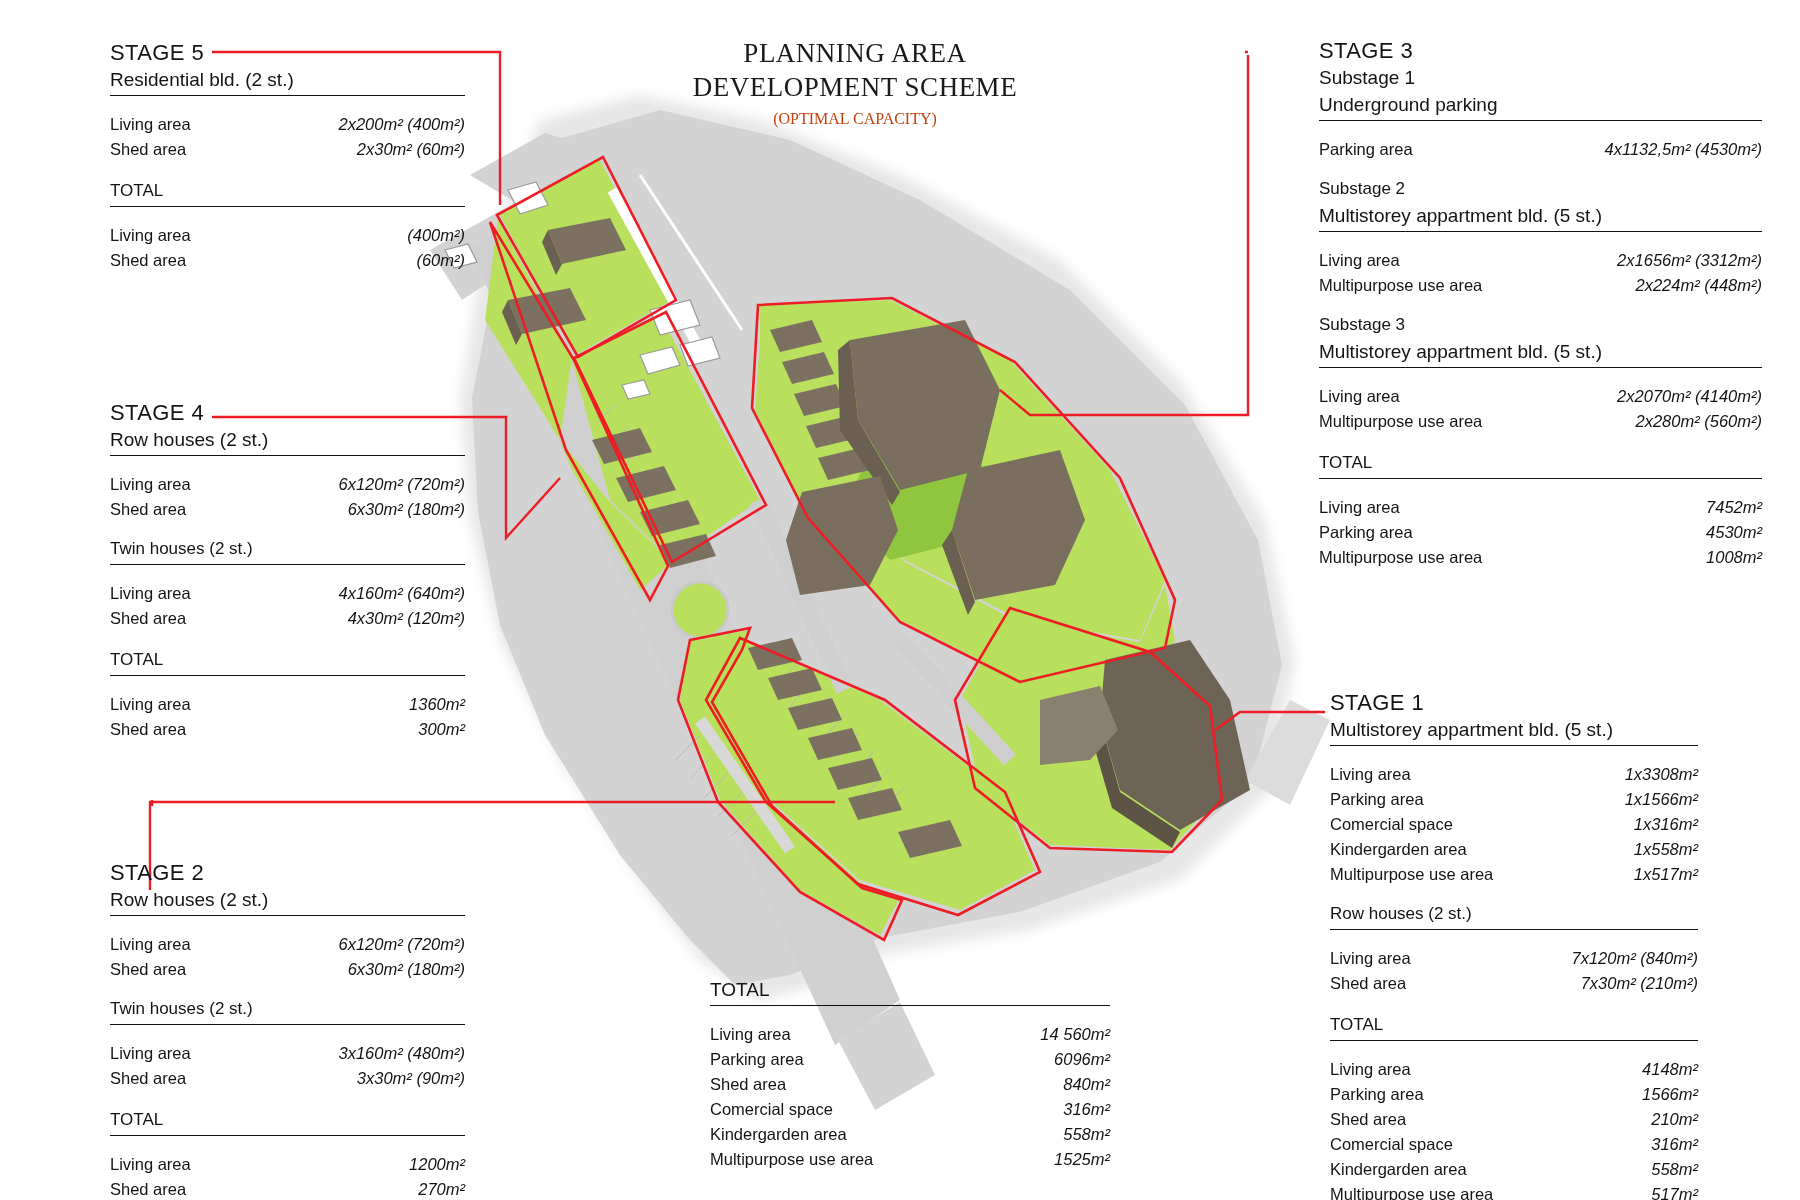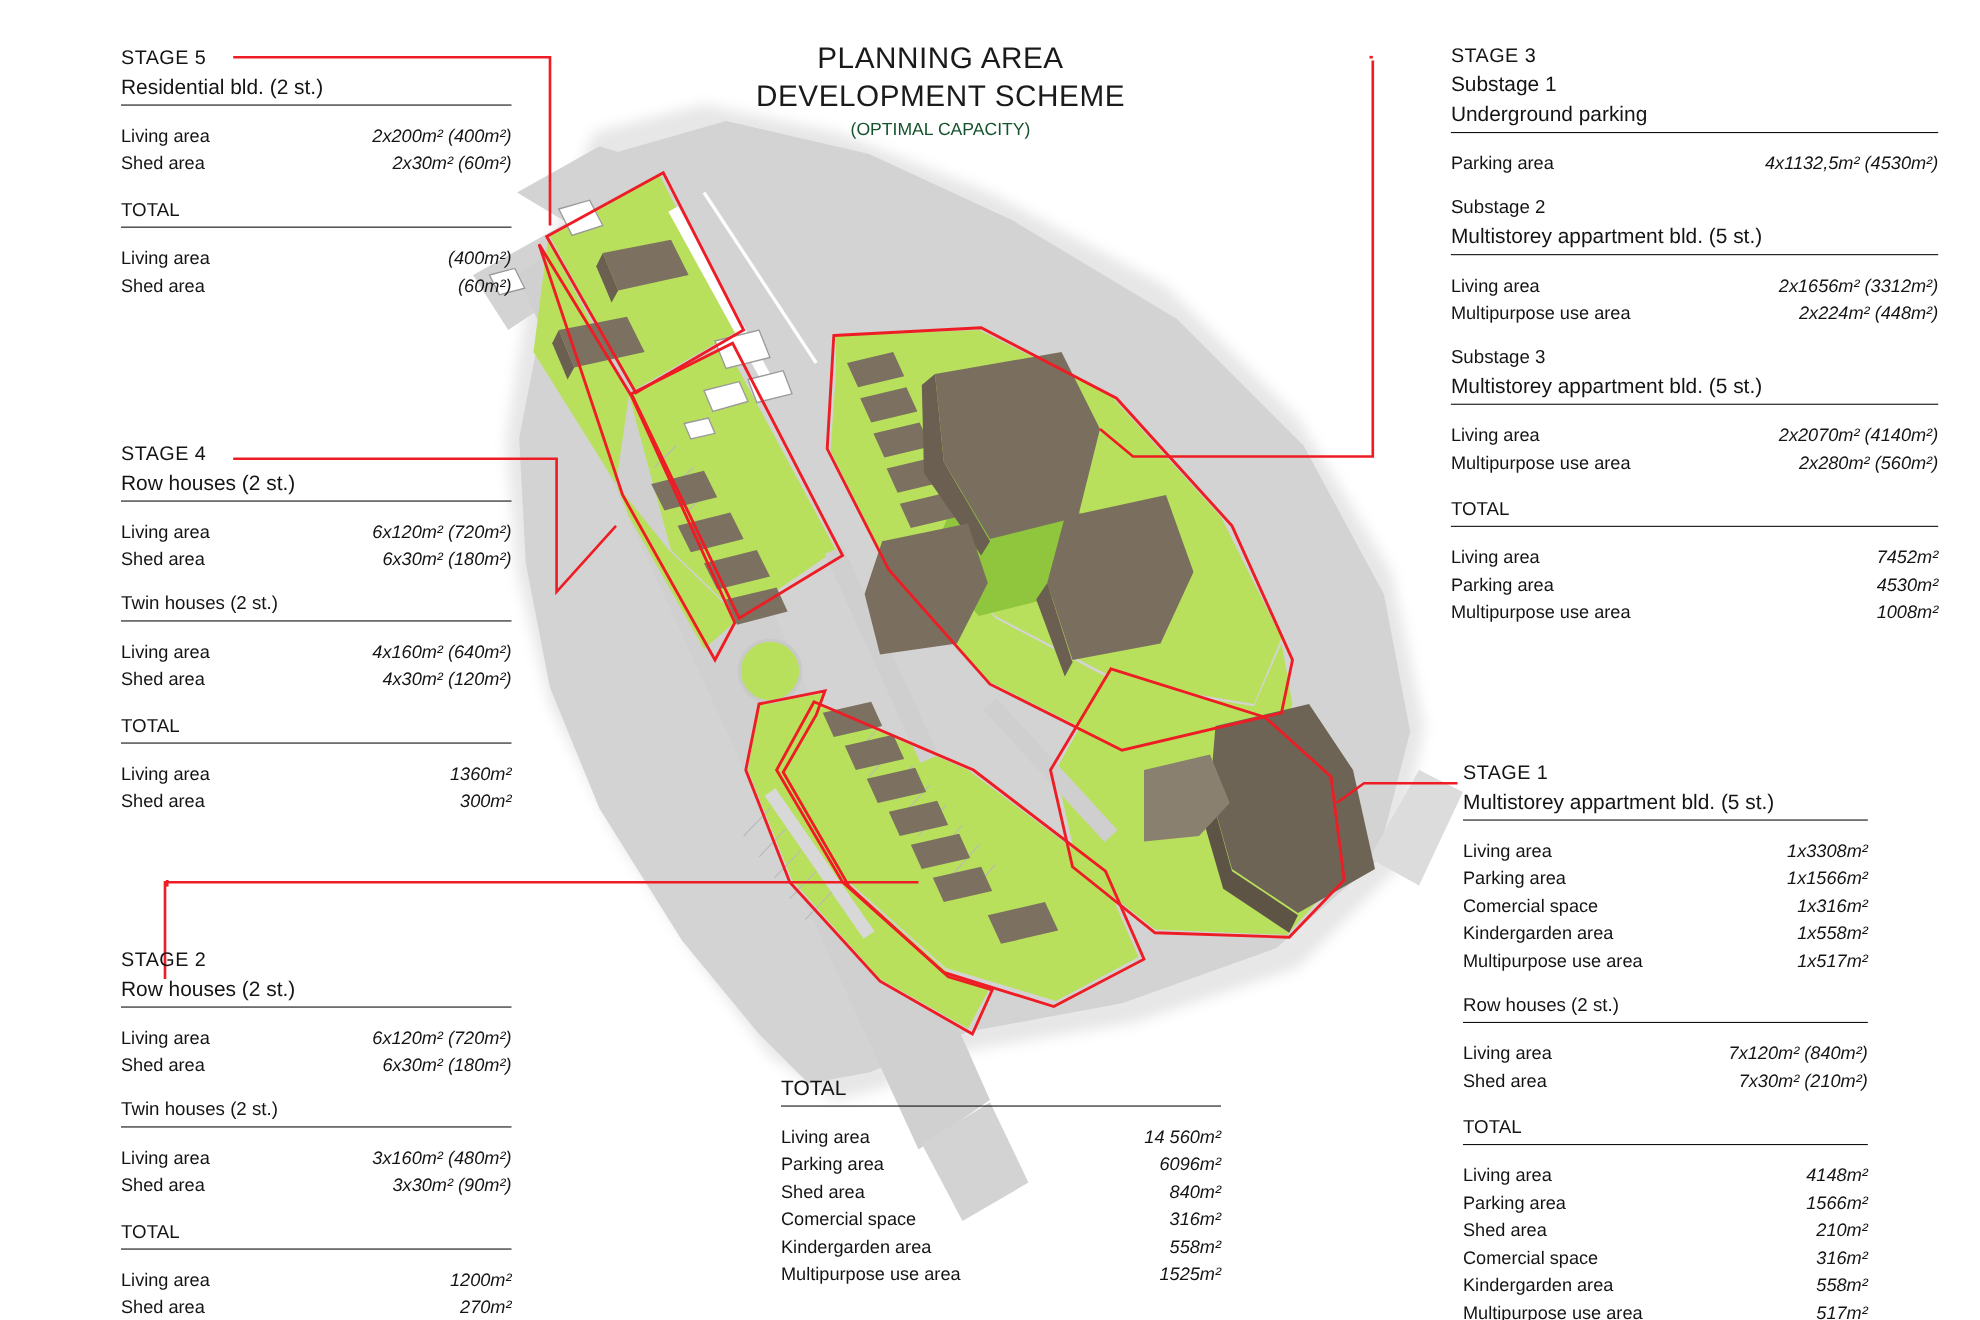--- a/index.html
+++ b/index.html
@@ -28,41 +28,42 @@
     width: 1800px;
     height: 1200px;
   }
   
   .title-block {
     position: absolute;
     left: 620px;
     top: 36px;
     width: 470px;
     text-align: center;
+    font-family: Liberation Serif, serif;
   }
   .title-line1, .title-line2 {
     font-size: 27px;
     letter-spacing: 0.5px;
     line-height: 34px;
     color: #1a1a1a;
   }
   .title-sub {
     font-size: 16px;
     margin-top: 6px;
-    color: #14532d;
+    color: #c2410c;
   }
   
   .panel {
     position: absolute;
     font-size: 16.5px;
     line-height: 25px;
     color: #141414;
   }
   .panel .stage-name {
-    font-size: 18px;
+    font-size: 22px;
     letter-spacing: 0.4px;
     margin-bottom: 1px;
     white-space: nowrap;
   }
   .panel .sub-head {
     font-size: 19px;
     white-space: nowrap;
     margin-top: 2px;
   }
   .panel .group-title {

